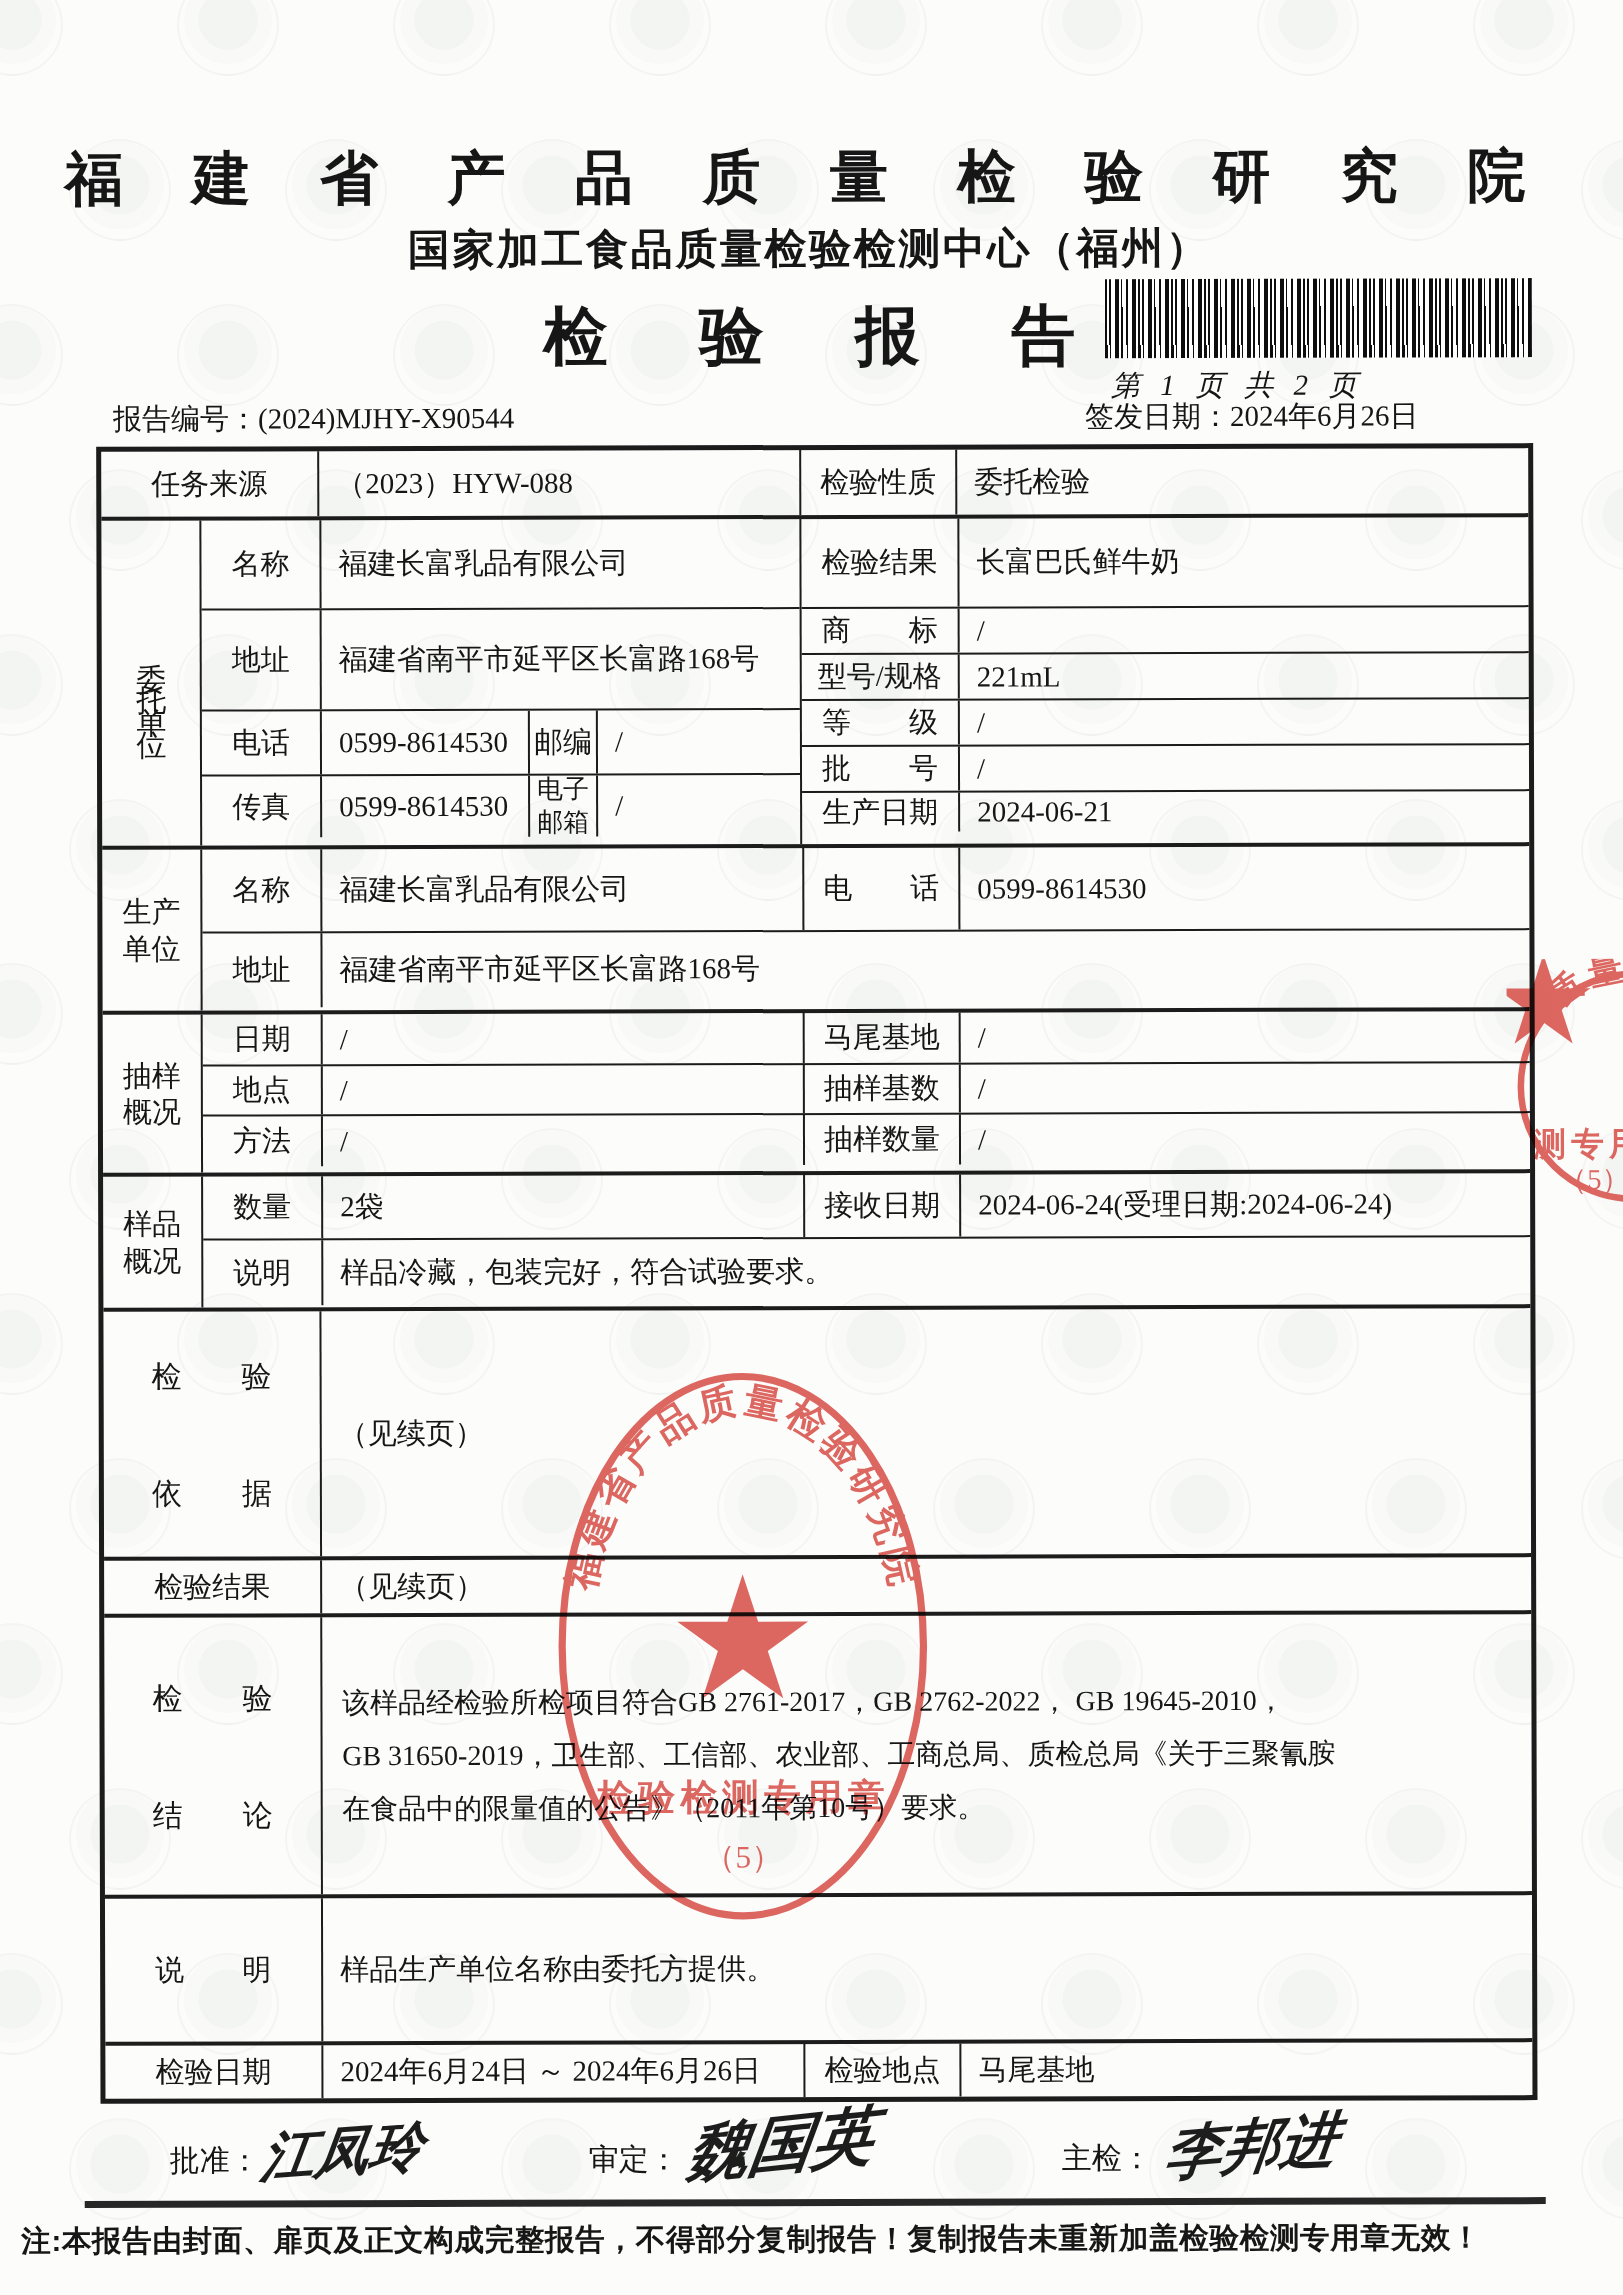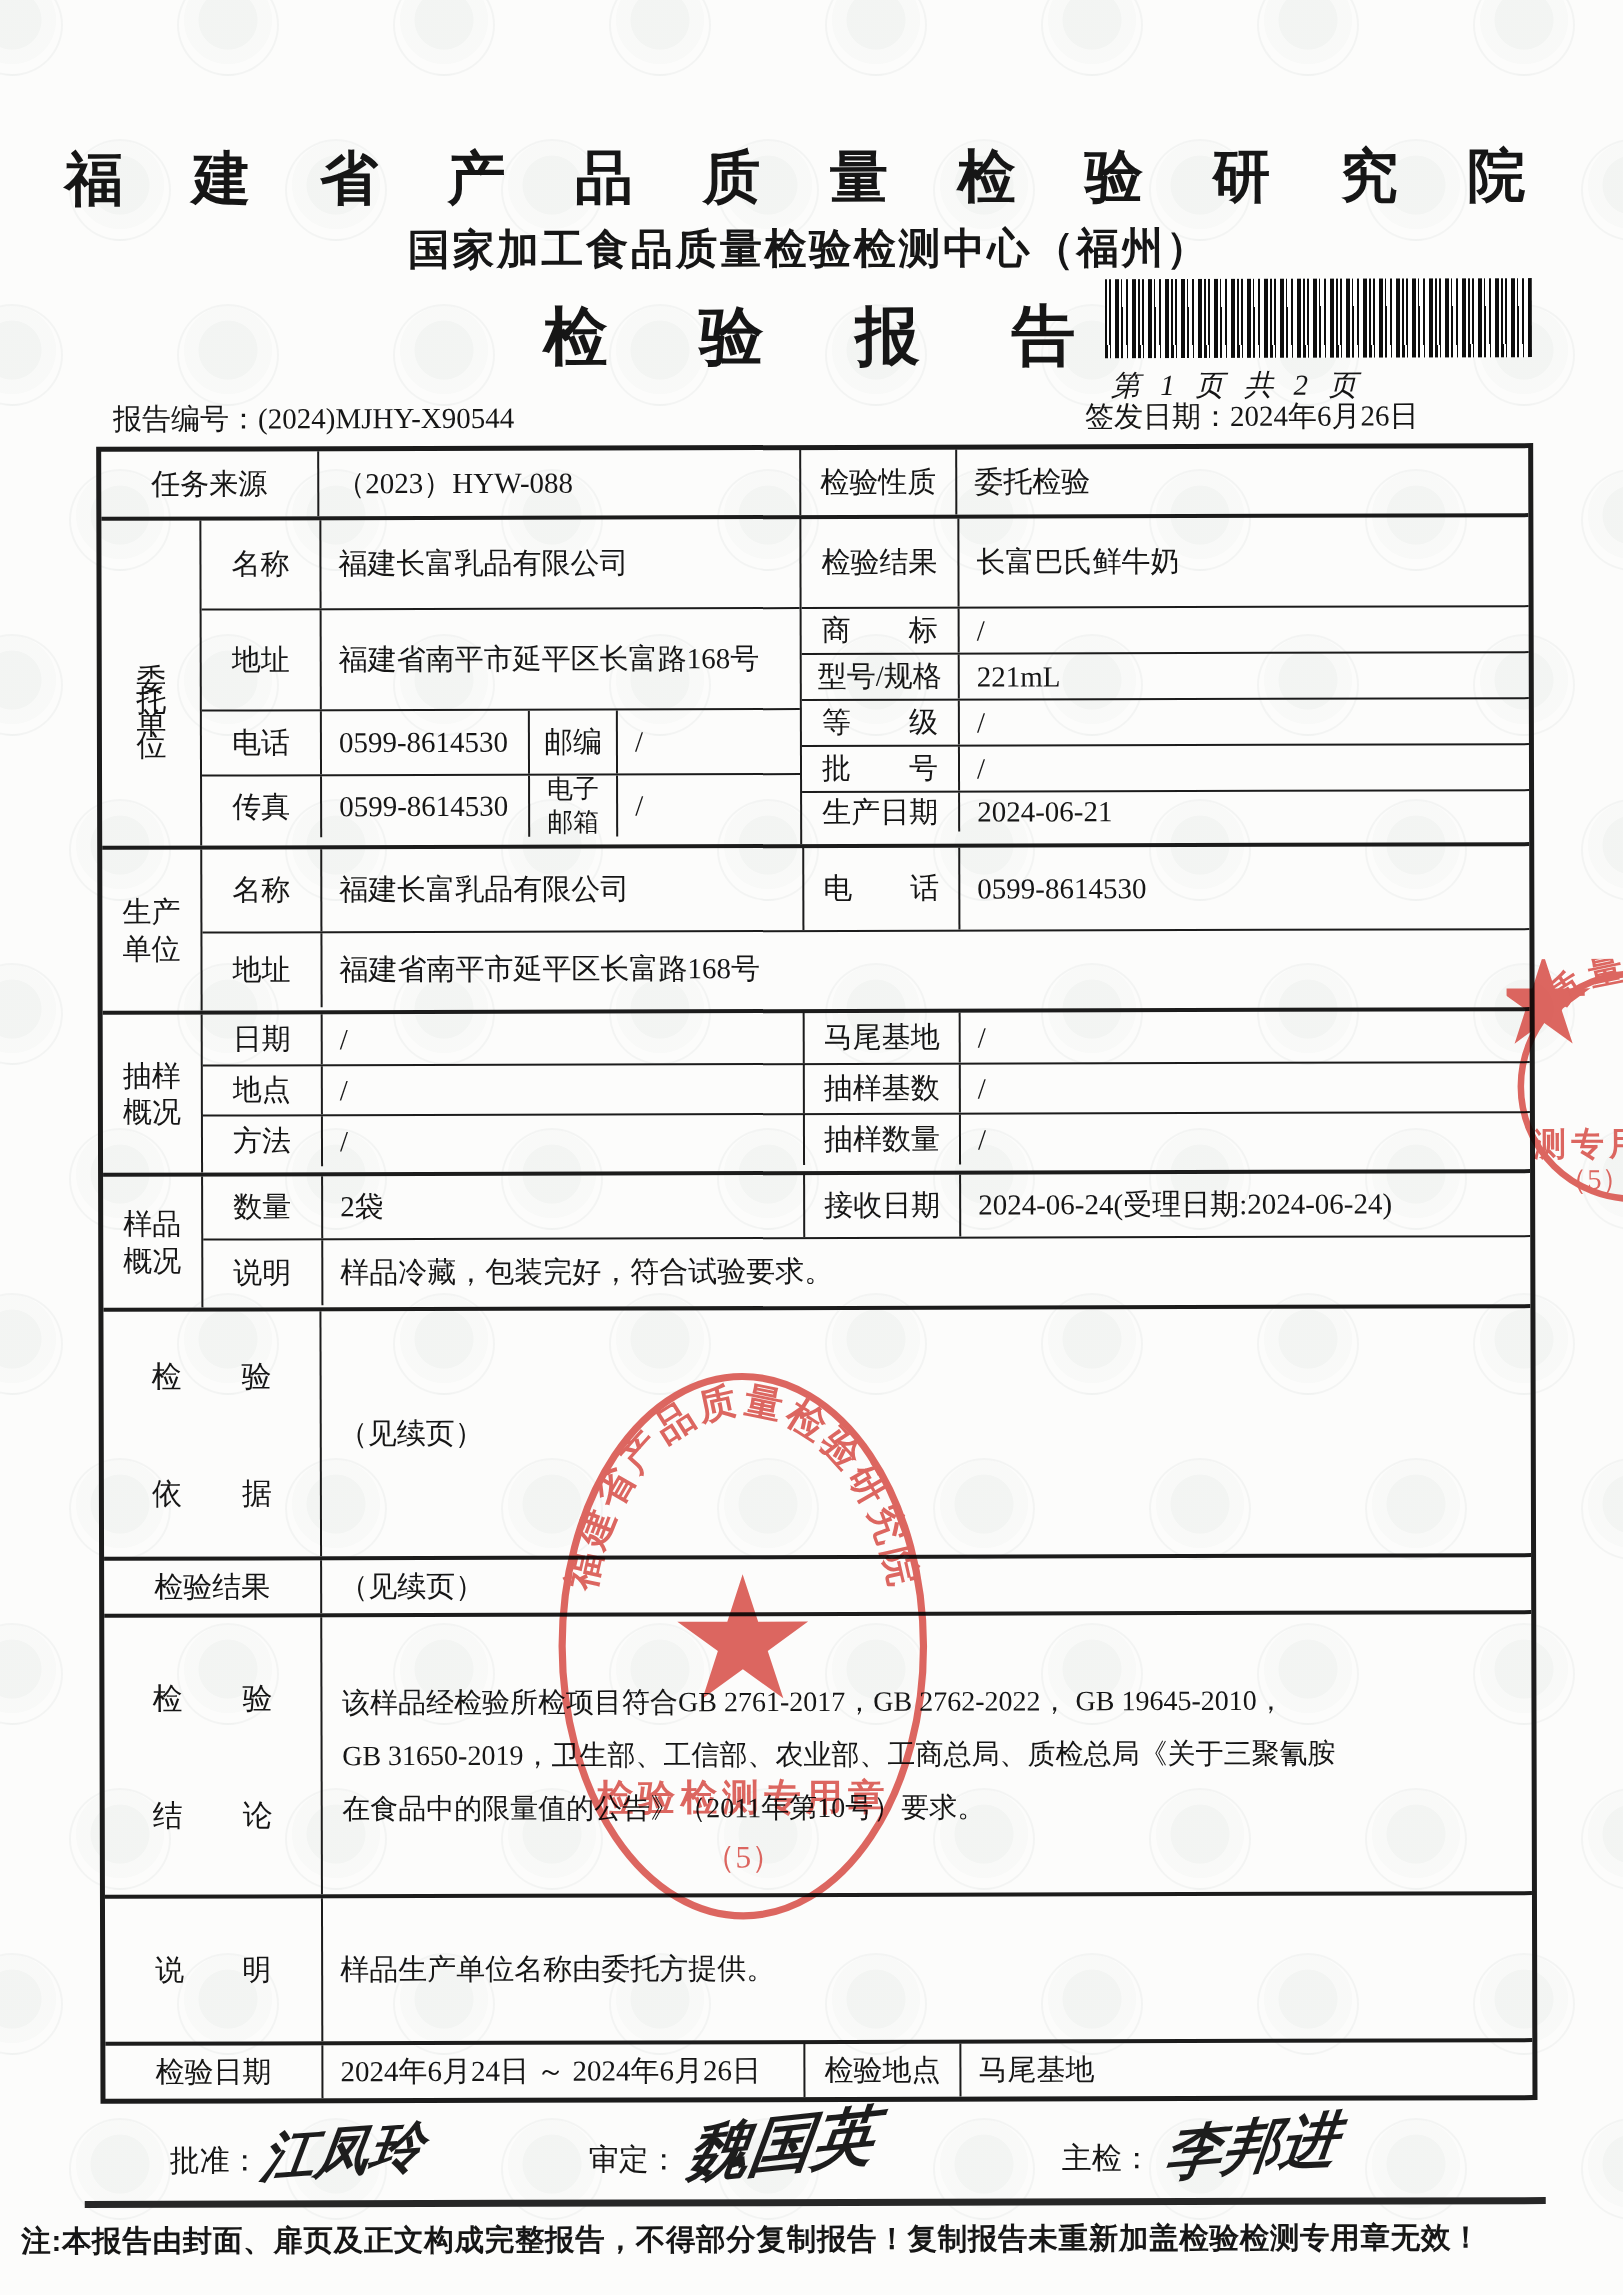--- a/index.html
+++ b/index.html
@@ -28,21 +28,21 @@
   .band>*+*{border-left:2.6px solid #1c1c1c;}
   .row{display:flex;box-sizing:border-box;}
   .row>*{box-sizing:border-box;}
   .row>*+*{border-left:2.6px solid #1c1c1c;}
   .sub{display:flex;flex-direction:column;}
   .sub>.row+.row{border-top:2.6px solid #1c1c1c;}
   .c{display:flex;align-items:center;font-size:29px;}
   .lab{justify-content:center;text-align:center;}
   .val{padding-left:17px;}
   .w150{width:98px;flex:none;} .w180{width:118px;flex:none;} .w238{width:156px;flex:none;}
-  .w318{width:208px;flex:none;} .w134{width:88px;flex:none;} .w330{width:216px;flex:none;}
+  .w318{width:208px;flex:none;} .w134{width:68px;flex:none;} .w330{width:216px;flex:none;}
   .w736{width:482px;flex:none;} .fx{flex:1;min-width:0;}
   .vert{writing-mode:vertical-lr;letter-spacing:0.75em;font-size:30px;}
   .pre{white-space:pre-line;line-height:1.25;}
   .smalllab{font-size:26px;}
   .biglab{white-space:pre-line;line-height:3.9;font-size:30px;}
   .conc{white-space:pre-line;line-height:1.9;font-size:28px;padding:6.5px 19.6px;}
   
   .stamp{position:absolute;mix-blend-mode:multiply;opacity:.88;}
   
   .sigline{position:absolute;font-size:30px;}

